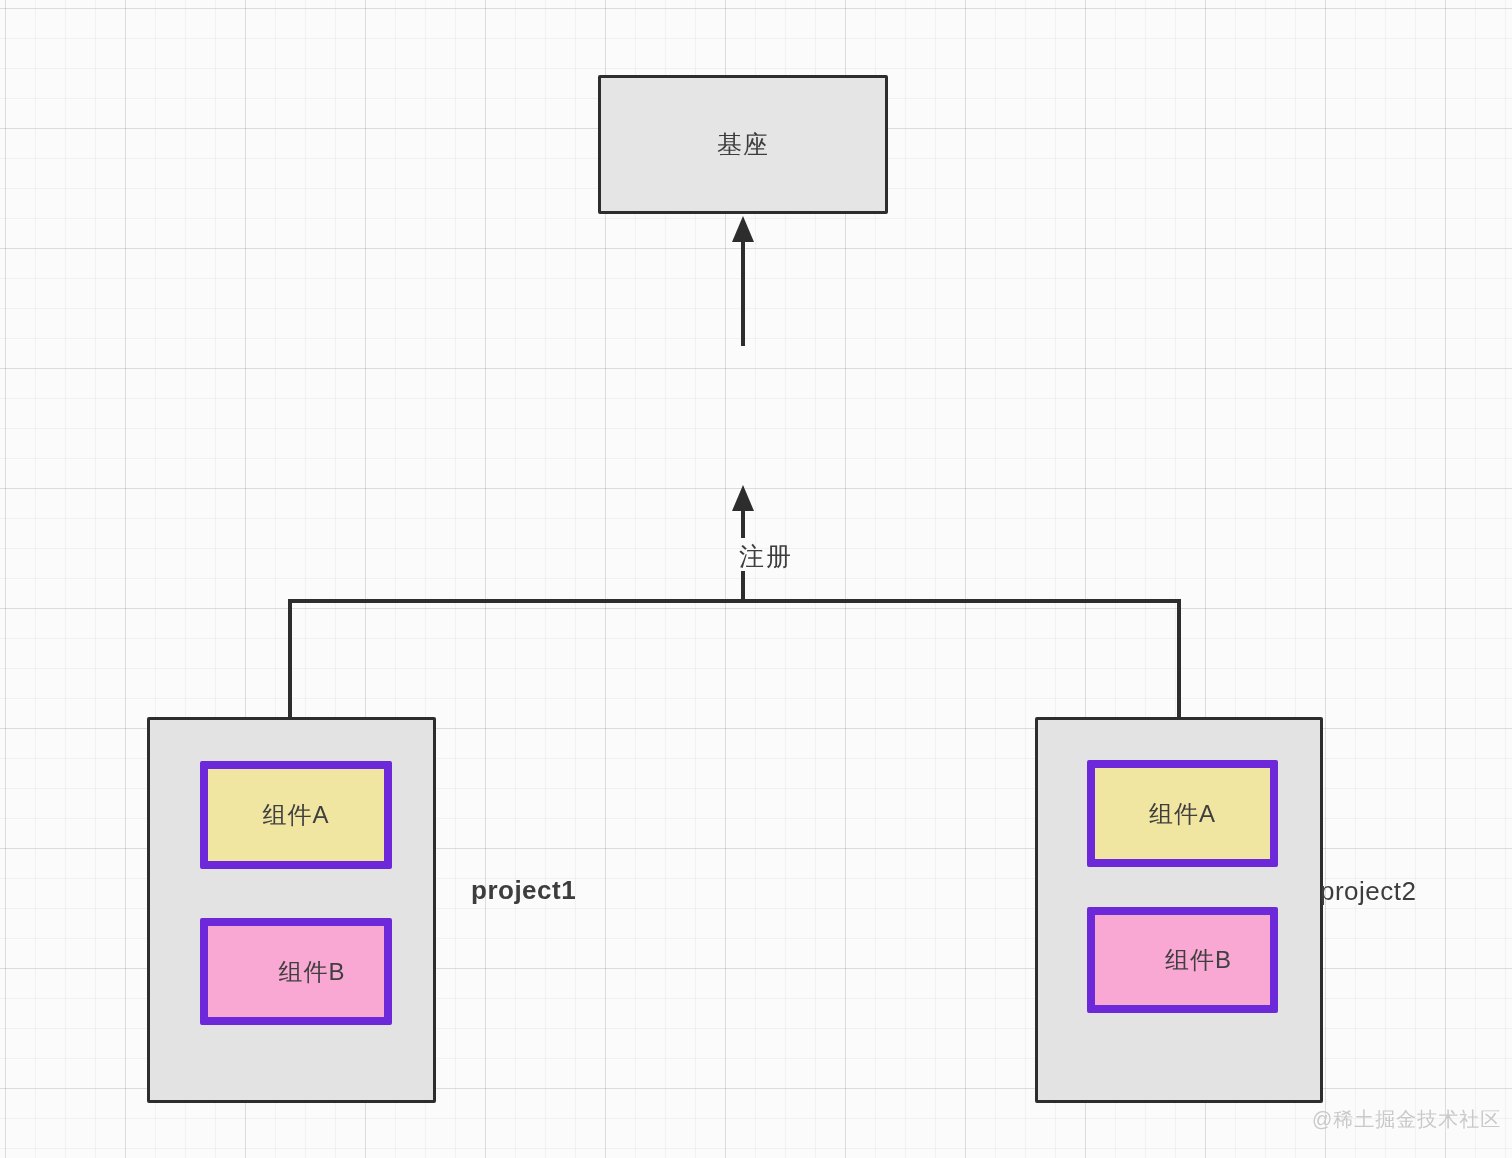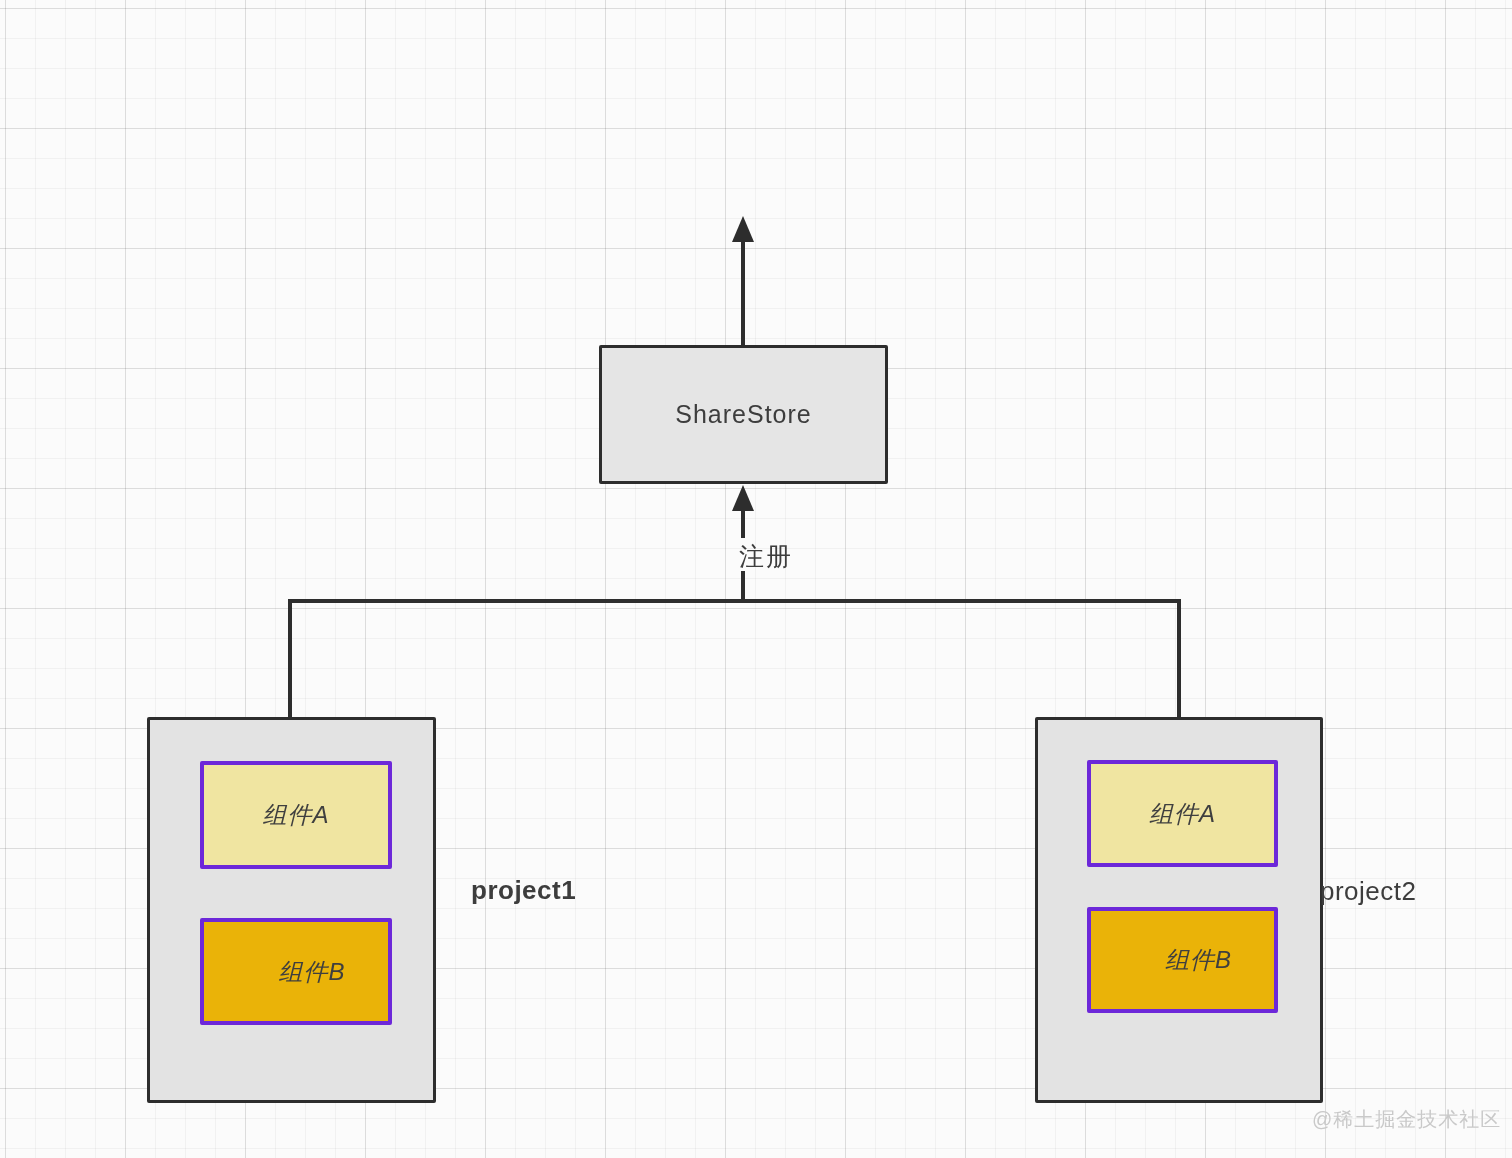--- a/index.html
+++ b/index.html
@@ -39,32 +39,31 @@
   .node-base       { left: 598px;  top: 75px;  width: 290px; height: 139px; }
   .node-sharestore { left: 599px;  top: 345px; width: 289px; height: 139px; }
 
   .container-node  { background: #e3e3e3; }
   .container-p1    { left: 147px;  top: 717px; width: 289px; height: 386px; }
   .container-p2    { left: 1035px; top: 717px; width: 288px; height: 386px; }
 
   .component {
     position: absolute;
     box-sizing: border-box;
-    border: 4px solid #6d28d9;
+    border: 8px solid #6d28d9;
     border-radius: 2px;
     display: flex;
     align-items: center;
     justify-content: center;
     color: #3f3f3f;
     font-size: 24px;
     letter-spacing: 1px;
-    font-style: italic;
   }
   .comp-a { background: #f0e5a1; }
-  .comp-b { background: #eab308; padding-left: 32px; }
+  .comp-b { background: #f9a8d4; padding-left: 32px; }
 
   .container-p1 .comp-a { left: 50px; top: 41px;  width: 192px; height: 108px; }
   .container-p1 .comp-b { left: 50px; top: 198px; width: 192px; height: 107px; }
   .container-p2 .comp-a { left: 49px; top: 40px;  width: 191px; height: 107px; }
   .container-p2 .comp-b { left: 49px; top: 187px; width: 191px; height: 106px; }
 
   .edge {
     position: absolute;
     background: #2d2d2d;
   }
@@ -117,27 +116,27 @@
     color: #c9c9c9;
     letter-spacing: 1px;
     white-space: nowrap;
   }
 </style>
 </head>
 <body>
 
 <div class="canvas">
 
+  <div class="node node-base">
+    <span>基座</span>
+  </div>
 
   <div class="arrowhead-up head-1"></div>
   <div class="edge edge-up-1"></div>
 
-  <div class="node node-sharestore">
-    <span>ShareStore</span>
-  </div>
 
   <div class="arrowhead-up head-2"></div>
   <div class="edge edge-up-2a"></div>
   <div class="edge-label">注册</div>
   <div class="edge edge-up-2b"></div>
 
   <div class="edge edge-branch-h"></div>
   <div class="edge edge-branch-v-l"></div>
   <div class="edge edge-branch-v-r"></div>
 

